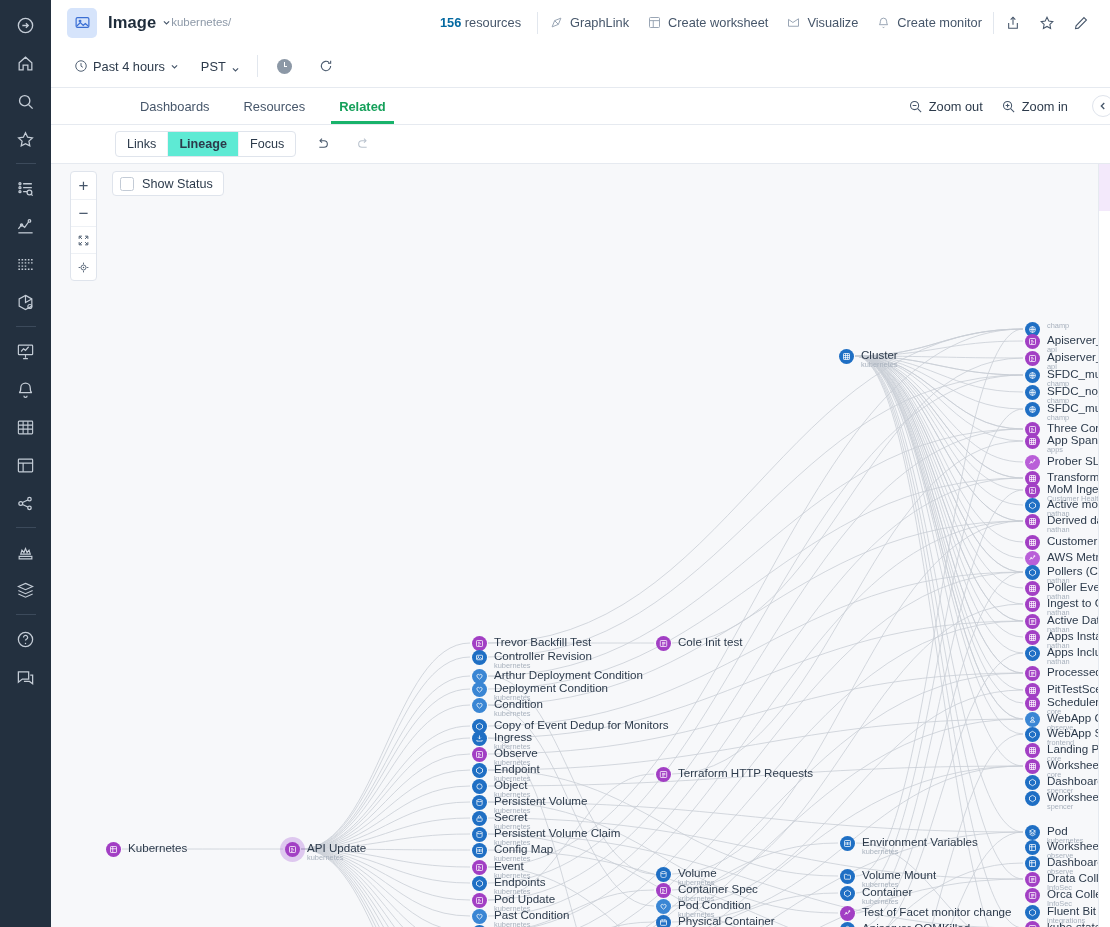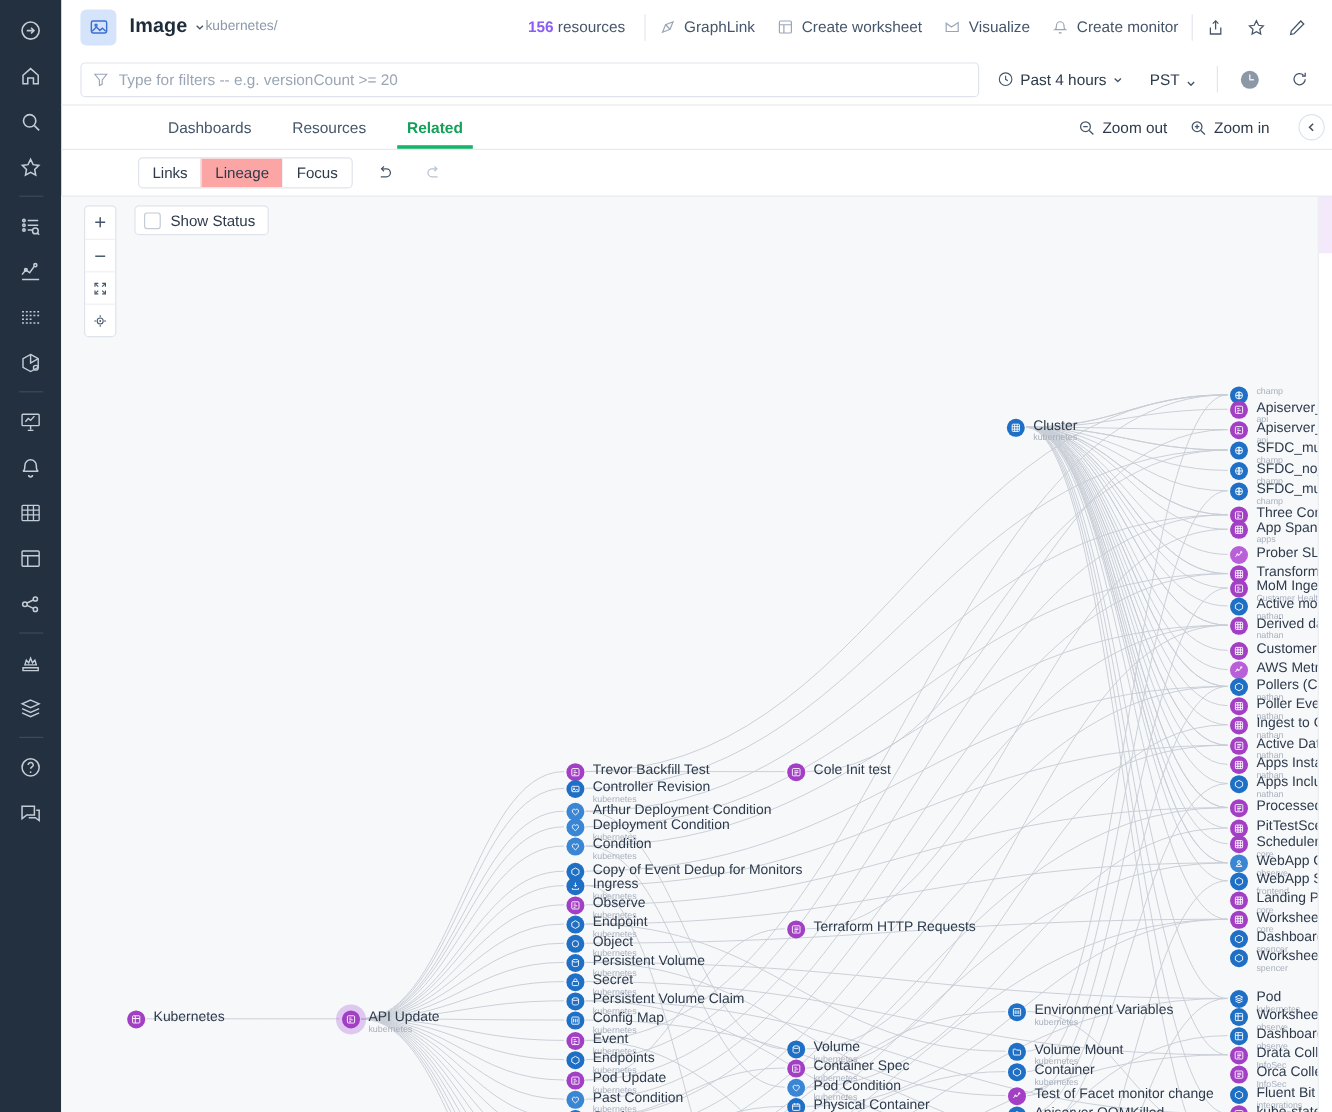--- a/index.html
+++ b/index.html
@@ -44,21 +44,21 @@
   }
   .hdr-icon svg { width: 17px; height: 17px; }
   .hdr-titles { margin-left: 11px; display: flex; flex-direction: row; justify-content: center; }
   .hdr-title-row { display: flex; align-items: center; gap: 6px; }
   .hdr-title { font-size: 16.5px; font-weight: bold; color: #1d2b3a; letter-spacing: .1px; line-height: 17px;}
   .hdr-sub { font-size: 11.5px; color: #8d99a8; line-height: 14px; margin-top: 1px; }
   .caret { width: 9px; height: 9px; color: #46566a; }
   .hdr-spacer { flex: 1 1 auto; }
   .hdr-actions { display: flex; align-items: center; gap: 0; }
   .res-count { font-size: 12.8px; color: #46566a; padding-right: 14px; }
-  .res-count b { font-weight: bold; color: #8b5cf6; }
+  .res-count b { font-weight: bold; color: #0369a1; }
   .vdiv { width: 1px; height: 22px; background: #e2e7ee; margin: 0 2px; }
   .act {
     display: flex; align-items: center; gap: 6px;
     padding: 6px 9px; font-size: 12.8px; color: #46566a; white-space: nowrap;
   }
   .act svg { width: 15px; height: 15px; color: #9aa6b5; flex: 0 0 15px; }
   .icon-btn { padding: 6px 9px; display: flex; align-items: center; color: #46566a; }
   .icon-btn svg { width: 16px; height: 16px; }
 
   
@@ -82,35 +82,35 @@
   
   .tabs { height: 36px; display: flex; align-items: stretch; padding-left: 72px; position: relative; }
   .tab {
     display: flex; align-items: center; padding: 0 17px; font-size: 12.9px;
     color: #46566a; position: relative;
   }
   .tab.active { color: #15a05a; font-weight: bold; }
   .tab.active::after {
     content: ""; position: absolute; left: 9px; right: 9px; bottom: 0; height: 2.6px; background: #19b36b;
   }
-  .tabs-right { margin-left: auto; display: flex; align-items: center; padding-right: 16px; gap: 2px; }
+  .tabs-right { margin-left: auto; display: flex; align-items: center; padding-right: 6px; gap: 2px; }
   .zbtn { display: flex; align-items: center; gap: 6px; font-size: 12.8px; color: #2c3a4b; padding: 4px 8px; }
   .zbtn svg { width: 15px; height: 15px; color: #46566a; }
   .collapse {
     width: 22px; height: 22px; border-radius: 50%; border: 1px solid #dfe4ec; background: #fff;
     display: flex; align-items: center; justify-content: center; color: #46566a; margin-left: 4px;
     position: relative; right: -10px;
   }
   .collapse svg { width: 10px; height: 10px; }
 
   
   .subbar { height: 38px; display: flex; align-items: center; padding: 0 10px 0 64px; gap: 10px; }
   .seg { display: flex; border: 1px solid #dfe4ec; border-radius: 4px; overflow: hidden; height: 26px; }
   .seg > div { padding: 0 11px; display: flex; align-items: center; font-size: 12.6px; color: #2c3a4b; }
-  .seg > div.on { background: #fca5a5; font-weight: normal; }
+  .seg > div.on { background: #5eead4; font-weight: bold; }
   .seg > div + div { border-left: 1px solid #eef1f5; }
   .findbox {
     width: 788px; height: 26px; border: 1px solid #dfe4ec; border-radius: 4px; background: #fff;
     display: flex; align-items: center; gap: 8px; padding: 0 9px;
   }
   .findbox svg { width: 13px; height: 13px; color: #9aa6b5; }
   .findbox .ph { font-size: 12.6px; color: #9aa6b5; }
   .urbtn { padding: 3px 8px; color: #46566a; display: flex; align-items: center; }
   .urbtn svg { width: 16px; height: 16px; }
   .urbtn.dim { color: #b9c2cd; }
@@ -347,26 +347,20 @@
         </div>
         <div class="icon-btn">
           <svg viewBox="0 0 24 24" fill="none" stroke="currentColor" stroke-width="1.6">
               <path d="M16.5 3.8l3.7 3.7L8 19.7 3.8 20.5l.8-4.2z"></path>
             </svg>
         </div>
       </div>
     </div>
 
     <div class="fbar">
-      <div class="finput">
-        <svg viewBox="0 0 24 24" fill="none" stroke="currentColor" stroke-width="1.6">
-            <path d="M3.5 5h17l-6.5 8v6l-4 2v-8z"></path>
-          </svg>
-        <span class="ph">Type for filters -- e.g. versionCount &gt;= 20</span>
-      </div>
       <div class="timectl">
         <svg class="clk" viewBox="0 0 24 24" fill="none" stroke="currentColor" stroke-width="1.6">
             <circle cx="12" cy="12" r="9"></circle>
             <path d="M12 7v5.2l3.2 2"></path>
           </svg>
         <span>Past 4 hours</span>
         <svg class="caret" viewBox="0 0 12 12" fill="none" stroke="currentColor" stroke-width="1.5">
             <path d="M2.5 4.5L6 8l3.5-3.5"></path>
           </svg>
       </div>

